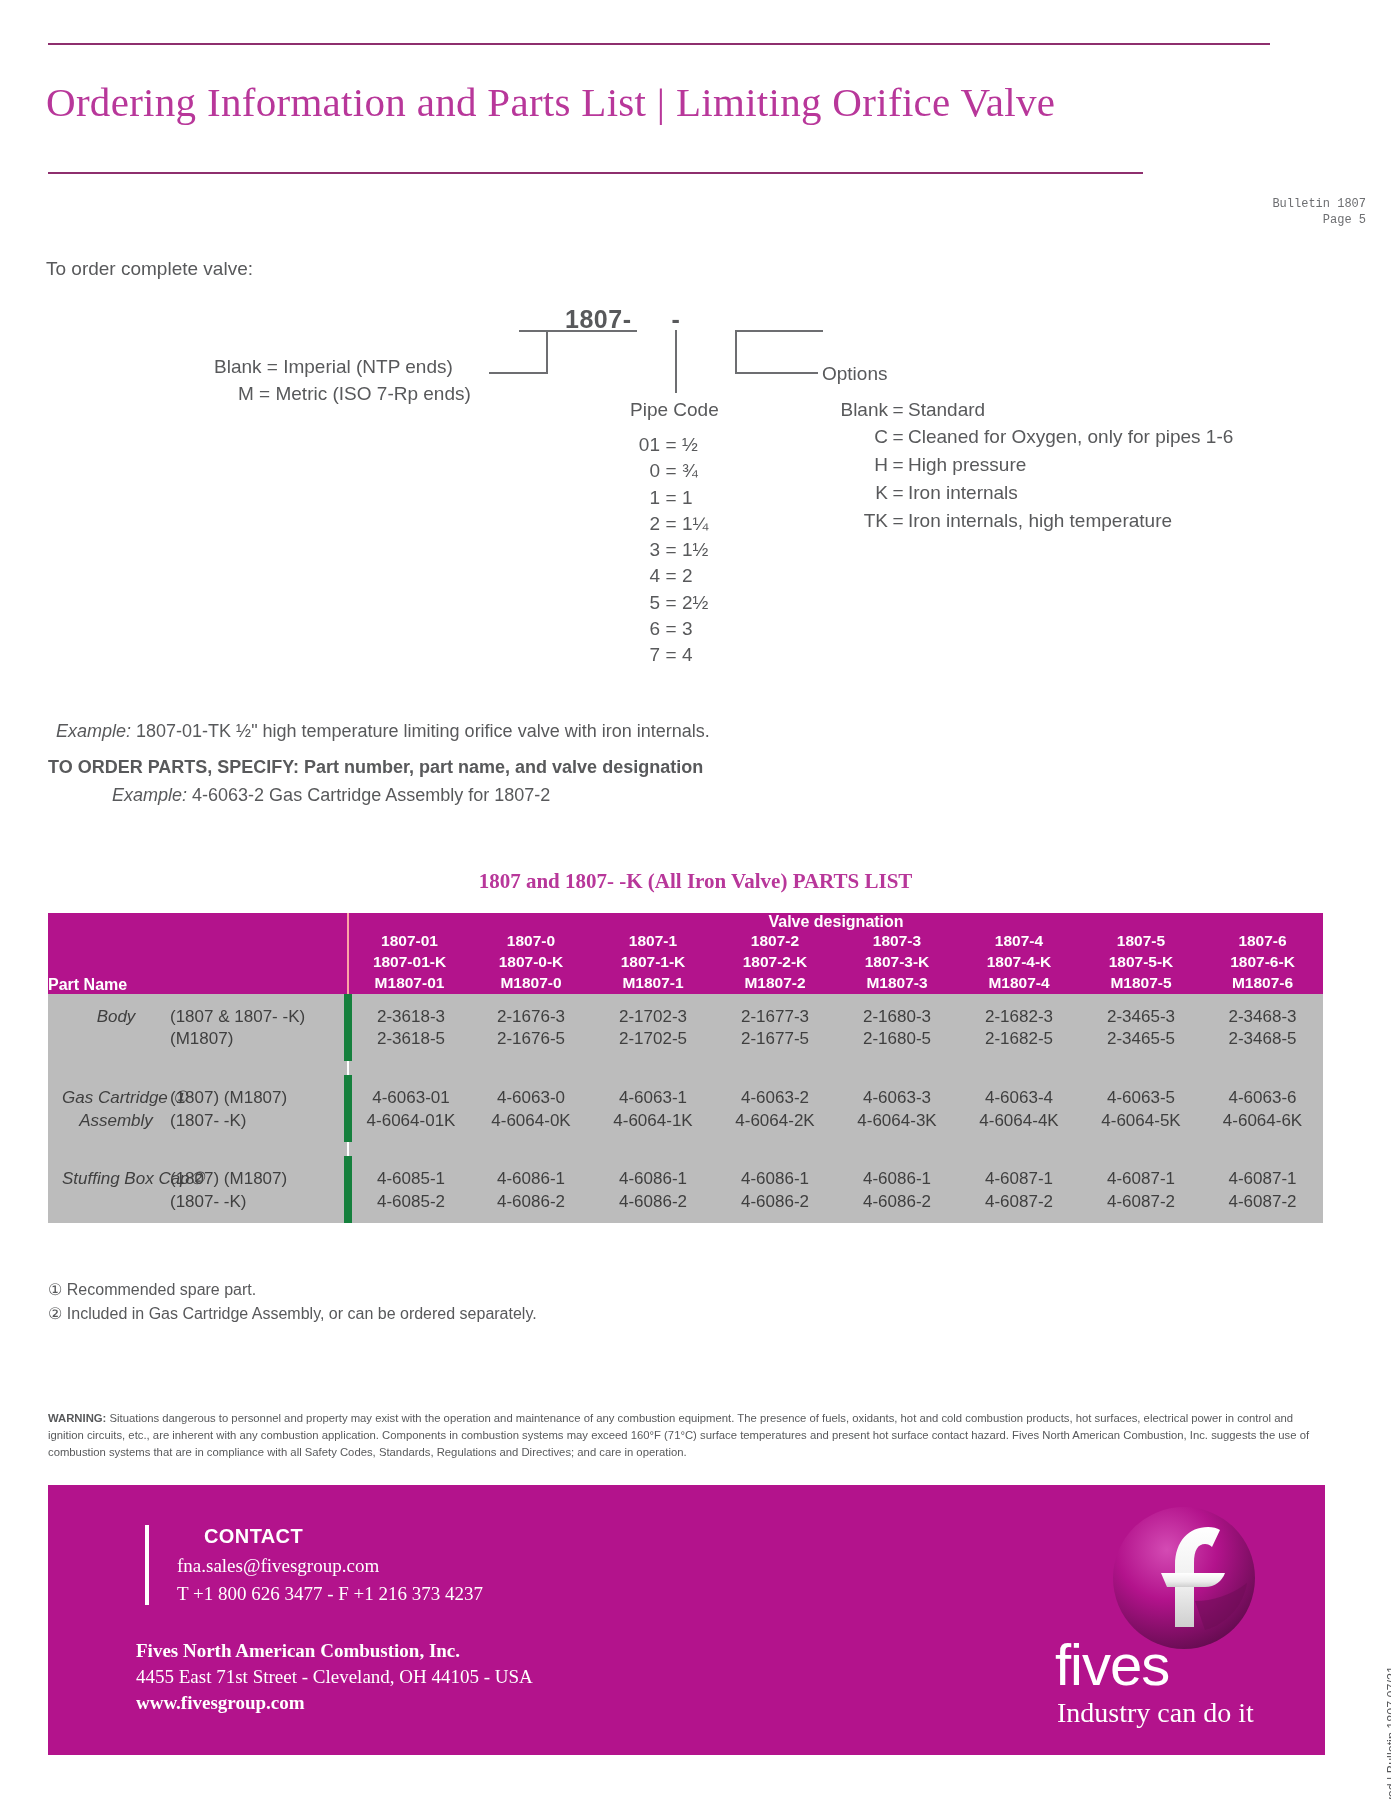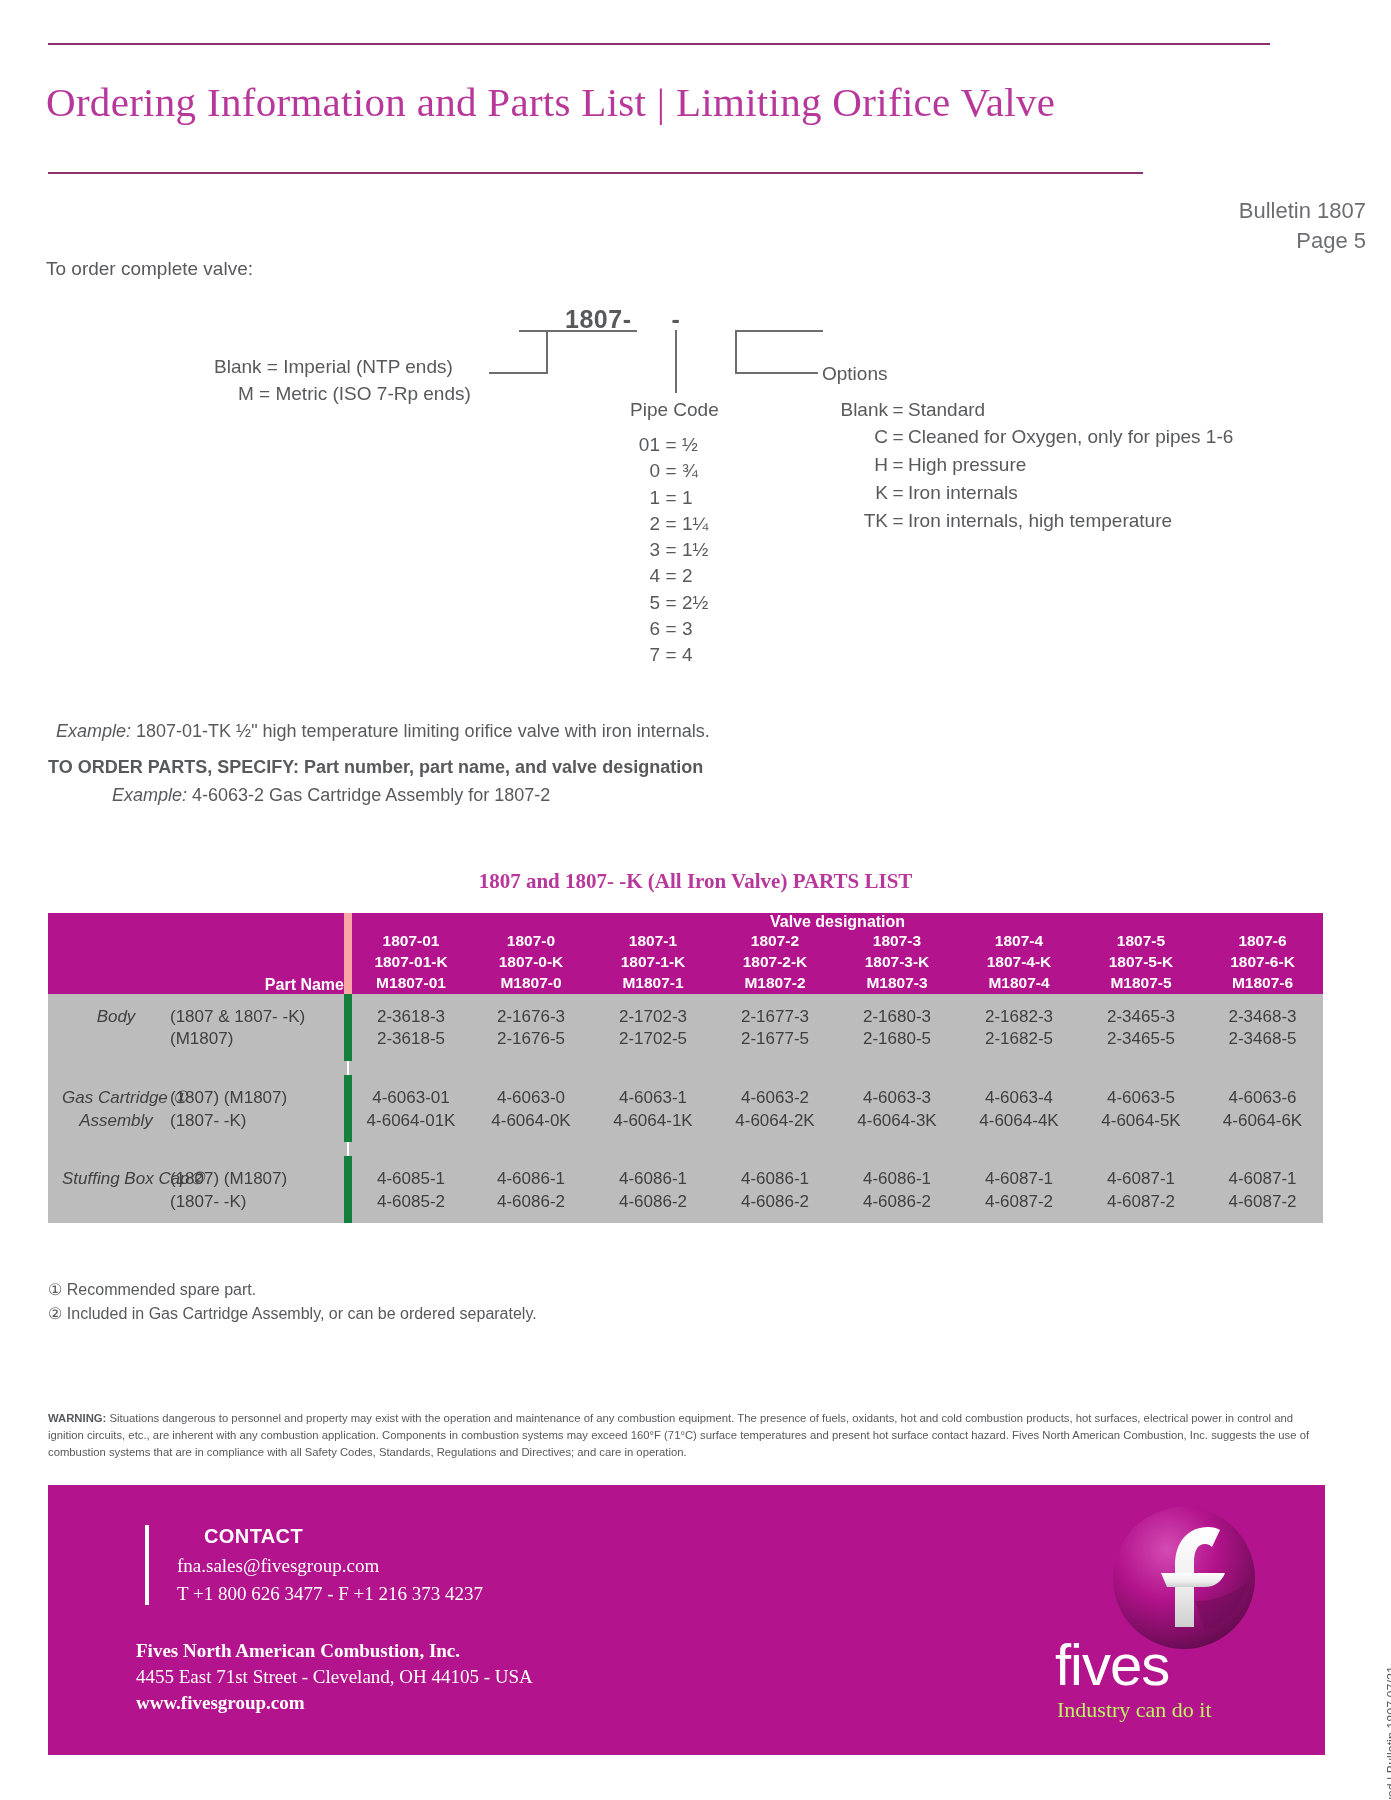--- a/index.html
+++ b/index.html
@@ -23,21 +23,21 @@
     font-family: "Liberation Serif", serif;
     font-size: 41px; color: #b8379a; letter-spacing: .3px;
     white-space: nowrap;
   }
   .rule-under {
     position: absolute; left: 48px; top: 172px;
     width: 1095px; height: 2px; background: #8e2f6e;
   }
   .bulletin {
     position: absolute; right: 25px; top: 196px;
-    text-align: right; font-size: 22px; line-height: 1.35; color: #6d6e71;
+    text-align: right; font-size: 12px; line-height: 1.35; color: #6d6e71; font-family: Liberation Mono, monospace;
   }
 
   
   .order-lead {
     position: absolute; left: 46px; top: 258px;
     font-size: 19px; color: #58595b;
   }
   .code-line {
     position: absolute; left: 565px; top: 305px;
     font-size: 25px; font-weight: bold; color: #58595b;
@@ -106,23 +106,23 @@
   .tbl th, .tbl td { padding: 0; }
   .hdr-cell {
     background: #b3138c; color: #ffffff;
     vertical-align: bottom; font-weight: bold;
     font-size: 15.5px; line-height: 1.35;
     text-align: center; padding: 4px 0 8px 0;
   }
   .hdr-partname {
     background: #b3138c; color: #ffffff;
     font-weight: bold; font-size: 16px;
-    text-align: right; vertical-align: bottom;
+    text-align: left; vertical-align: bottom;
     padding-bottom: 26px;
-    border-right: 8px solid #fca5a5;
+    border-right: 2px solid #fca5a5;
   }
   .hdr-valvedes {
     background: #b3138c; color: #ffffff;
     font-weight: bold; font-size: 16px;
     text-align: center; padding: 9px 0 4px 0;
   }
   .body-row td {
     background: #bcbcbc; color: #3f3f3f;
     font-size: 17px; line-height: 1.33;
     vertical-align: top;
@@ -198,21 +198,21 @@
     width: 250px; height: 240px;
   }
   .logo-sphere { position: absolute; right: 18px; top: 0; }
   .logo-word {
     position: absolute; left: 28px; top: 128px;
     color: #ffffff; font-size: 58px; letter-spacing: -1px;
     font-family: "Liberation Sans", sans-serif;
   }
   .logo-tag {
     position: absolute; left: 30px; top: 194px;
-    color: #bef264; font-size: 22px;
+    color: #ffffff; font-size: 28px;
     font-family: "Liberation Serif", serif;
   }
   .copyright-vert {
     position: absolute; right: 6px; top: 1300px;
     transform-origin: right top;
     transform: rotate(-90deg) translate(-100%, 0);
     white-space: nowrap;
     font-size: 12.5px; color: #58595b;
   }
 </style>

